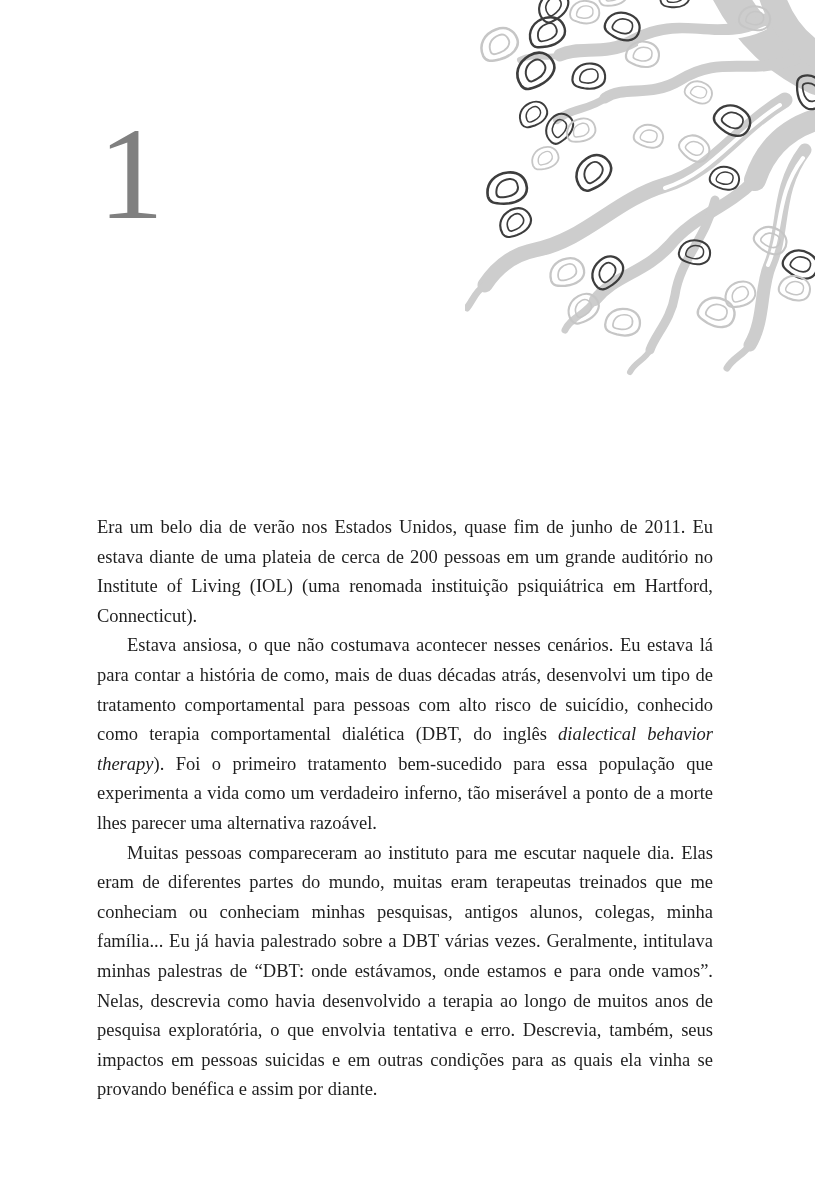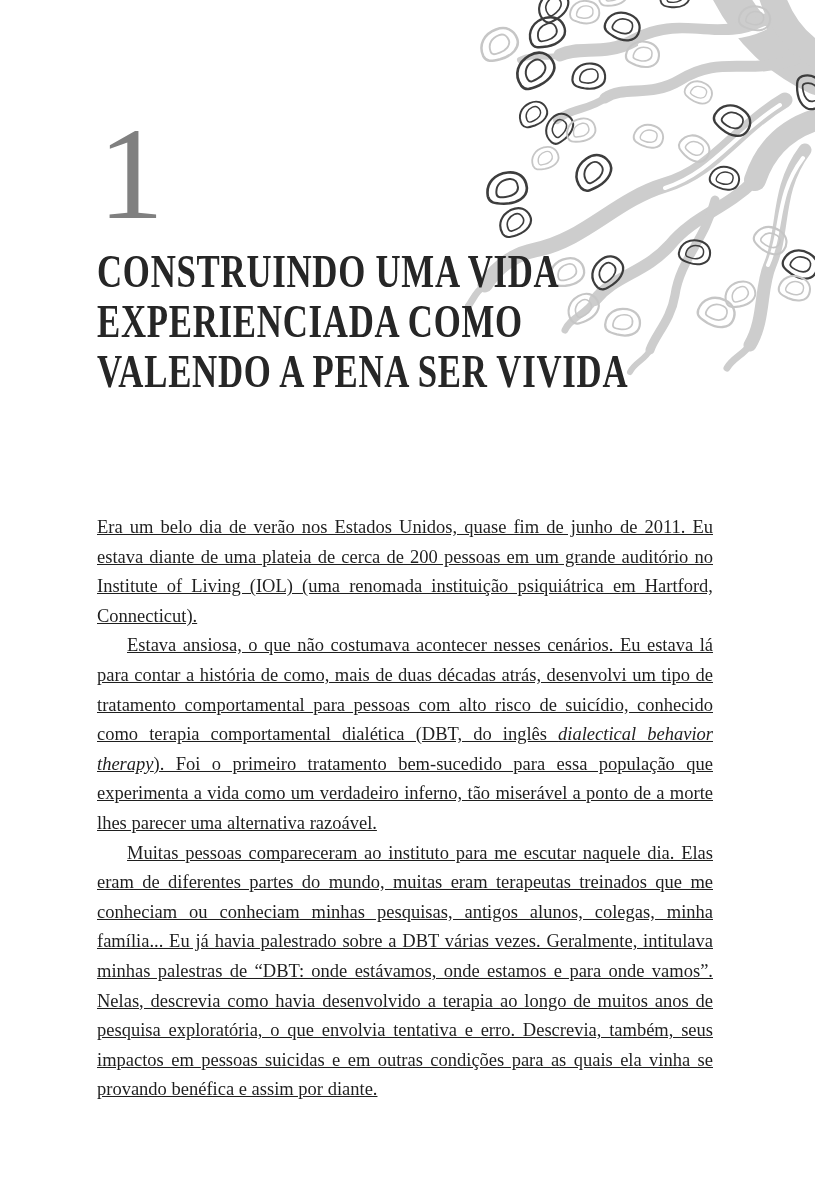--- a/index.html
+++ b/index.html
@@ -31,21 +31,21 @@
     font-size:47px;line-height:50px;font-weight:700;
     letter-spacing:1px;color:var(--title);
   }
   .title .tline{
     display:block;white-space:nowrap;
     transform:scaleX(0.74);transform-origin:0 50%;
   }
   .body-text{
     position:absolute;left:97px;top:513px;width:616px;
     font-size:18.5px;line-height:29.6px;
-    text-align:justify;color:var(--body-text);text-decoration:underline;
+    text-align:justify;color:var(--body-text);
   }
   .body-text p{margin:0;}
   .body-text p.indent{text-indent:30px;}
   .body-text em{font-style:italic;}
 </style>
 </head>
 <body>
 
 <div class="page">
 
@@ -114,25 +114,20 @@
       <use href="#leaf" stroke="#c6c6c6" transform="translate(158,322) rotate(10) scale(0.95)"></use>
       <use href="#leaf" stroke="#c6c6c6" transform="translate(252,312) rotate(25)"></use>
       <use href="#leaf" stroke="#c6c6c6" transform="translate(306,240) rotate(35) scale(0.9)"></use>
       <use href="#leaf" stroke="#c6c6c6" transform="translate(330,288) rotate(20) scale(0.85)"></use>
       <use href="#leaf" stroke="#c6c6c6" transform="translate(275,294) rotate(-15) scale(0.85)"></use>
     </g>
   </svg>
 
   <div class="chapter-number">1</div>
 
-  <h1 class="title">
-    <span class="tline">CONSTRUINDO UMA VIDA</span>
-    <span class="tline">EXPERIENCIADA COMO</span>
-    <span class="tline">VALENDO A PENA SER VIVIDA</span>
-  </h1>
 
   <div class="body-text">
       <p><span>Era um belo dia de verão nos Estados Unidos, quase fim de junho de 2011. Eu estava diante de uma plateia de cerca de 200 pessoas em um grande auditório no Institute of Living (IOL) (uma renomada instituição psiquiátrica em Hartford, Connecticut).</span></p>
       <p class="indent"><span>Estava ansiosa, o que não costumava acontecer nesses cenários. Eu estava lá para contar a história de como, mais de duas décadas atrás, desenvolvi um tipo de tratamento comportamental para pessoas com alto risco de suicídio, conhecido como terapia comportamental dialética (DBT, do inglês </span><em>dialectical behavior therapy</em><span>). Foi o primeiro tratamento bem-sucedido para essa população que experimenta a vida como um verdadeiro inferno, tão miserável a ponto de a morte lhes parecer uma alternativa razoável.</span></p>
       <p class="indent"><span>Muitas pessoas compareceram ao instituto para me escutar naquele dia. Elas eram de diferentes partes do mundo, muitas eram terapeutas treinados que me conheciam ou conheciam minhas pesquisas, antigos alunos, colegas, minha família... Eu já havia palestrado sobre a DBT várias vezes. Geralmente, intitulava minhas palestras de “DBT: onde estávamos, onde estamos e para onde vamos”. Nelas, descrevia como havia desenvolvido a terapia ao longo de muitos anos de pesquisa exploratória, o que envolvia tentativa e erro. Descrevia, também, seus impactos em pessoas suicidas e em outras condições para as quais ela vinha se provando benéfica e assim por diante.</span></p>
     </div>
 
 </div>
 
 </body></html>

